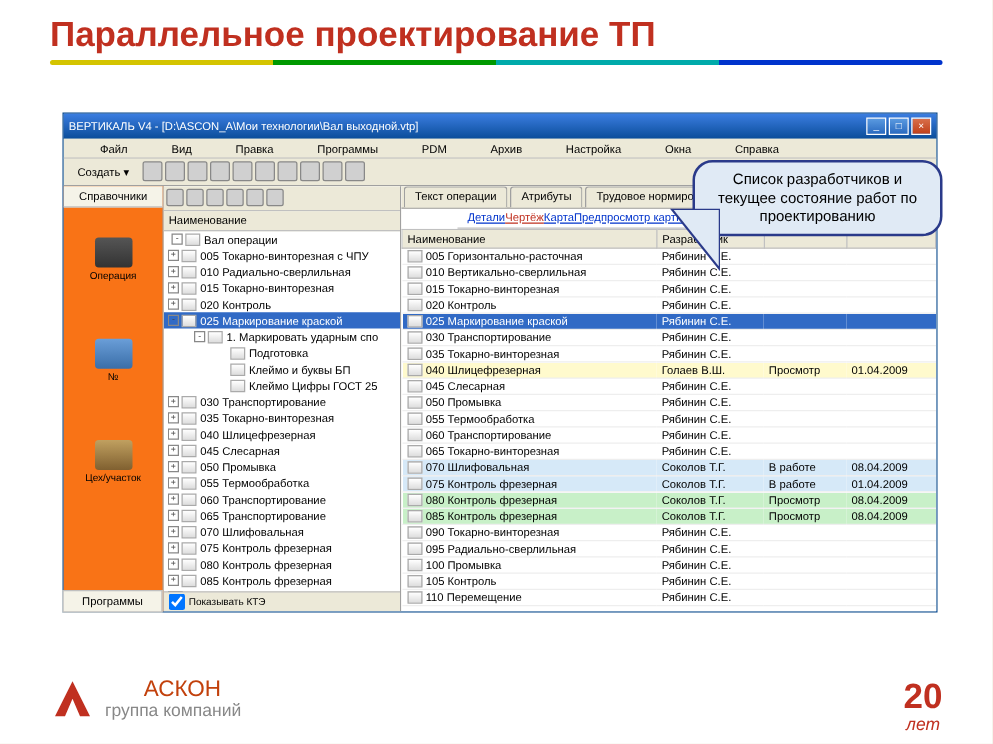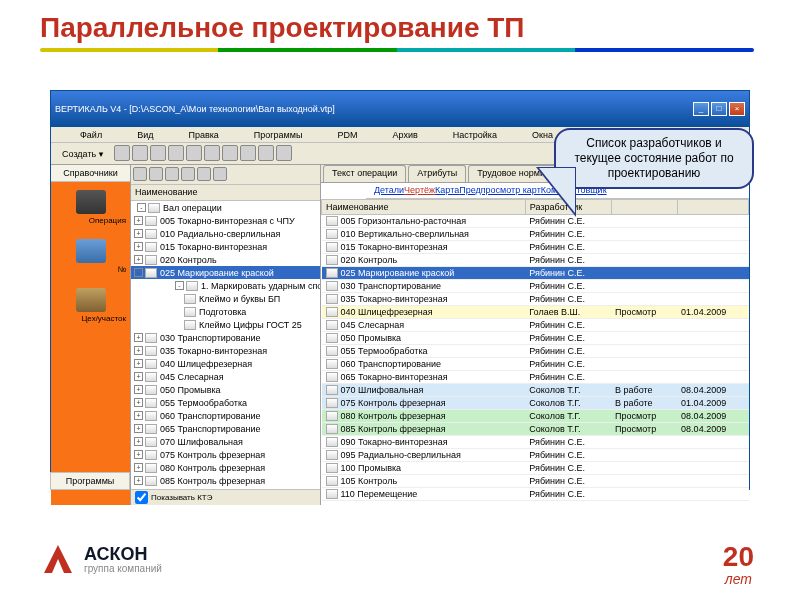--- a/index.html
+++ b/index.html
@@ -2,55 +2,55 @@
 <html><head>
 <meta charset="utf-8">
 <style>
   * { box-sizing: border-box; margin: 0; padding: 0; }
   body { font-family: Tahoma, Arial, sans-serif; width: 794px; height: 595px; background: #fff; position: relative; overflow: hidden; }
   
   .slide-title { font-size: 28px; font-weight: bold; color: #c03020; padding: 12px 40px 4px; }
   .accent-bar { height: 4px; margin: 0 40px 10px; background: linear-gradient(90deg, #d4c400 0 25%, #009900 25% 50%, #00aaaa 50% 75%, #0033cc 75% 100%); border-radius: 2px; }
   
   .app-window { position: absolute; left: 50px; top: 90px; width: 700px; height: 400px; border: 1px solid #0a4d9a; font-size: 9px; background: #ece9d8; }
-  .titlebar { height: 36px; background: linear-gradient(180deg, #3b7de0 0%, #0a4d9a 100%); color: #fff; display: flex; align-items: center; padding: 0 4px; }
+  .titlebar { height: 20px; background: linear-gradient(180deg, #3b7de0 0%, #0a4d9a 100%); color: #fff; display: flex; align-items: center; padding: 0 4px; }
   .titlebar-text { flex: 1; font-size: 9px; }
   .win-btn { width: 16px; height: 14px; margin-left: 2px; background: linear-gradient(180deg, #d86f4a, #c0401a); border: 1px solid #fff; color: #fff; font-size: 8px; text-align: center; line-height: 12px; cursor: pointer; }
   .win-btn.min, .win-btn.max { background: linear-gradient(180deg, #5a9ae0, #2a6ac0); }
   
   .menubar { height: 16px; background: #ece9d8; display: flex; align-items: center; padding: 0 4px; gap: 10px; font-size: 9px; border-bottom: 1px solid #c0c0c0; }
   .menubar span { cursor: pointer; margin-left: 25px; }
   
   .toolbar { height: 22px; background: #ece9d8; display: flex; align-items: center; padding: 0 4px; gap: 2px; border-bottom: 1px solid #a0a0a0; }
   .tool-btn { padding: 1px 6px; font-size: 9px; border: 1px solid #ece9d8; border-radius: 2px; cursor: pointer; }
   .tool-icon { width: 16px; height: 16px; display: inline-block; background: #d0d0d0; border: 1px solid #888; border-radius: 2px; }
   
   .workspace { display: flex; height: calc(100% - 58px); }
   
   .left-sidebar { width: 80px; background: #f97316; border-right: 1px solid #a0a0a0; display: flex; flex-direction: column; }
   .sidebar-tab { padding: 3px 4px; font-size: 9px; background: #f5f3e8; border-bottom: 1px solid #c0c0c0; cursor: pointer; text-align: center; }
-  .sidebar-item { padding: 6px 4px; text-align: right; cursor: pointer; }
+  .sidebar-item { padding: 22px 4px; text-align: center; cursor: pointer; }
   .sidebar-icon { width: 30px; height: 24px; margin: 2px auto; display: block; border-radius: 3px; }
   .sidebar-label { font-size: 8px; display: block; }
   .ico-anvil { background: linear-gradient(#555,#333); }
   .ico-no { background: linear-gradient(#6a9ed8,#3a6ea8); }
   .ico-cyl { background: linear-gradient(#c0a060,#806030); }
   
   .tree-panel { width: 190px; background: #fff; border-right: 1px solid #a0a0a0; overflow: hidden; font-size: 9px; }
   .tree-header { height: 16px; background: #ece9d8; border-bottom: 1px solid #c0c0c0; padding: 2px 4px; font-size: 9px; }
   .tree-toolbar { height: 20px; background: #ece9d8; border-bottom: 1px solid #c0c0c0; display: flex; gap: 2px; padding: 2px; }
   .tree-toolbar .tool-icon { width: 14px; height: 14px; }
   .tree-body { overflow: auto; height: calc(100% - 52px); }
   .tree-node { display: flex; align-items: center; padding: 0 2px; height: 13px; white-space: nowrap; overflow: hidden; cursor: pointer; }
   .tree-node .expander { width: 9px; height: 9px; border: 1px solid #888; font-size: 7px; text-align: center; line-height: 7px; margin-right: 2px; color: #444; flex-shrink: 0; }
   .tree-node .node-ico { width: 12px; height: 10px; background: linear-gradient(#fff,#ddd); border: 1px solid #aaa; margin-right: 3px; flex-shrink: 0; }
   .tree-node.selected { background: #316ac5; color: #fff; }
   .tree-node.l1 { padding-left: 6px; }
   .tree-node.l2 { padding-left: 3px; }
-  .tree-node.l3 { padding-left: 44px; }
+  .tree-node.l3 { padding-left: 24px; }
   .tree-node.l4 { padding-left: 42px; }
   .tree-footer { height: 16px; background: #ece9d8; border-top: 1px solid #c0c0c0; padding: 1px 4px; font-size: 8px; display: flex; align-items: center; }
   .tree-footer input { margin-right: 3px; }
   
   .right-panel { flex: 1; background: #fff; display: flex; flex-direction: column; overflow: hidden; }
   .view-tabs { height: 18px; background: #ece9d8; border-bottom: 1px solid #a0a0a0; display: flex; font-size: 9px; }
   .view-tab { padding: 2px 8px; border: 1px solid #a0a0a0; border-bottom: none; margin-left: 2px; background: #ece9d8; cursor: pointer; border-radius: 3px 3px 0 0; }
   .sub-links { height: 16px; display: flex; gap: 0; padding: 2px 8px; font-size: 9px; border-bottom: 1px solid #c0c0c0; margin-left: 45px; }
   .sub-links a { color: #0033cc; text-decoration: underline; cursor: pointer; }
   .sub-links a.active { color: #c03020; }
@@ -68,22 +68,22 @@
   .bottom-tabs { position: absolute; left: 50px; bottom: 105px; width: 80px; }
   .bottom-tab { padding: 3px 4px; font-size: 9px; background: #f5f3e8; border: 1px solid #c0c0c0; cursor: pointer; text-align: center; }
   
   .callout { position: absolute; right: 40px; top: 128px; width: 200px; background: #e0eaf5; border: 2px solid #2a3a8a; border-radius: 16px; padding: 6px 10px; font-size: 12px; text-align: center; line-height: 1.25; z-index: 10; }
   .callout-tail { position: absolute; left: -20px; bottom: -30px; width: 0; height: 0; border-right: 40px solid #2a3a8a; border-bottom: 50px solid transparent; }
   .callout-tail::after { content: ""; position: absolute; left: 3px; top: 1px; border-right: 36px solid #e0eaf5; border-bottom: 45px solid transparent; }
   
   .logo-left { position: absolute; left: 40px; bottom: 18px; display: flex; align-items: center; gap: 8px; }
   .logo-mark { width: 36px; height: 36px; }
   .logo-mark svg { width: 100%; height: 100%; }
-  .logo-text { font-size: 18px; font-weight: bold; color: #0f172a; line-height: 1; }
-  .logo-sub { font-size: 10px; color: #888; }
+  .logo-text { font-size: 18px; font-weight: normal; color: #c2410c; line-height: 1; margin-left: 31px; }
+  .logo-sub { font-size: 14px; color: #888; }
   
   .logo-right { position: absolute; right: 40px; bottom: 8px; text-align: center; }
   .logo-right .num { font-size: 28px; font-weight: bold; color: #c03020; line-height: 1; }
   .logo-right .unit { font-size: 14px; font-style: italic; color: #c03020; }
 </style>
 </head>
 <body>
 
 <div class="slide-title">Параллельное проектирование ТП</div>
 <div class="accent-bar"></div>
@@ -171,26 +171,26 @@
             <span>025 Маркирование краской</span>
           </div>
           <div class="tree-node l3">
             <span class="expander">-</span>
             <span class="node-ico"></span>
             <span>1. Маркировать ударным спо</span>
           </div>
           <div class="tree-node l4">
             <span class="expander" style="visibility: hidden;"></span>
             <span class="node-ico"></span>
-            <span>Клеймо и буквы БП</span>
+            <span>Подготовка</span>
           </div>
           <div class="tree-node l4">
             <span class="expander" style="visibility: hidden;"></span>
             <span class="node-ico"></span>
-            <span>Подготовка</span>
+            <span>Клеймо и буквы БП</span>
           </div>
           <div class="tree-node l4">
             <span class="expander" style="visibility: hidden;"></span>
             <span class="node-ico"></span>
             <span>Клеймо Цифры ГОСТ 25</span>
           </div>
           <div class="tree-node l2">
             <span class="expander">+</span>
             <span class="node-ico"></span>
             <span>030 Транспортирование</span>

